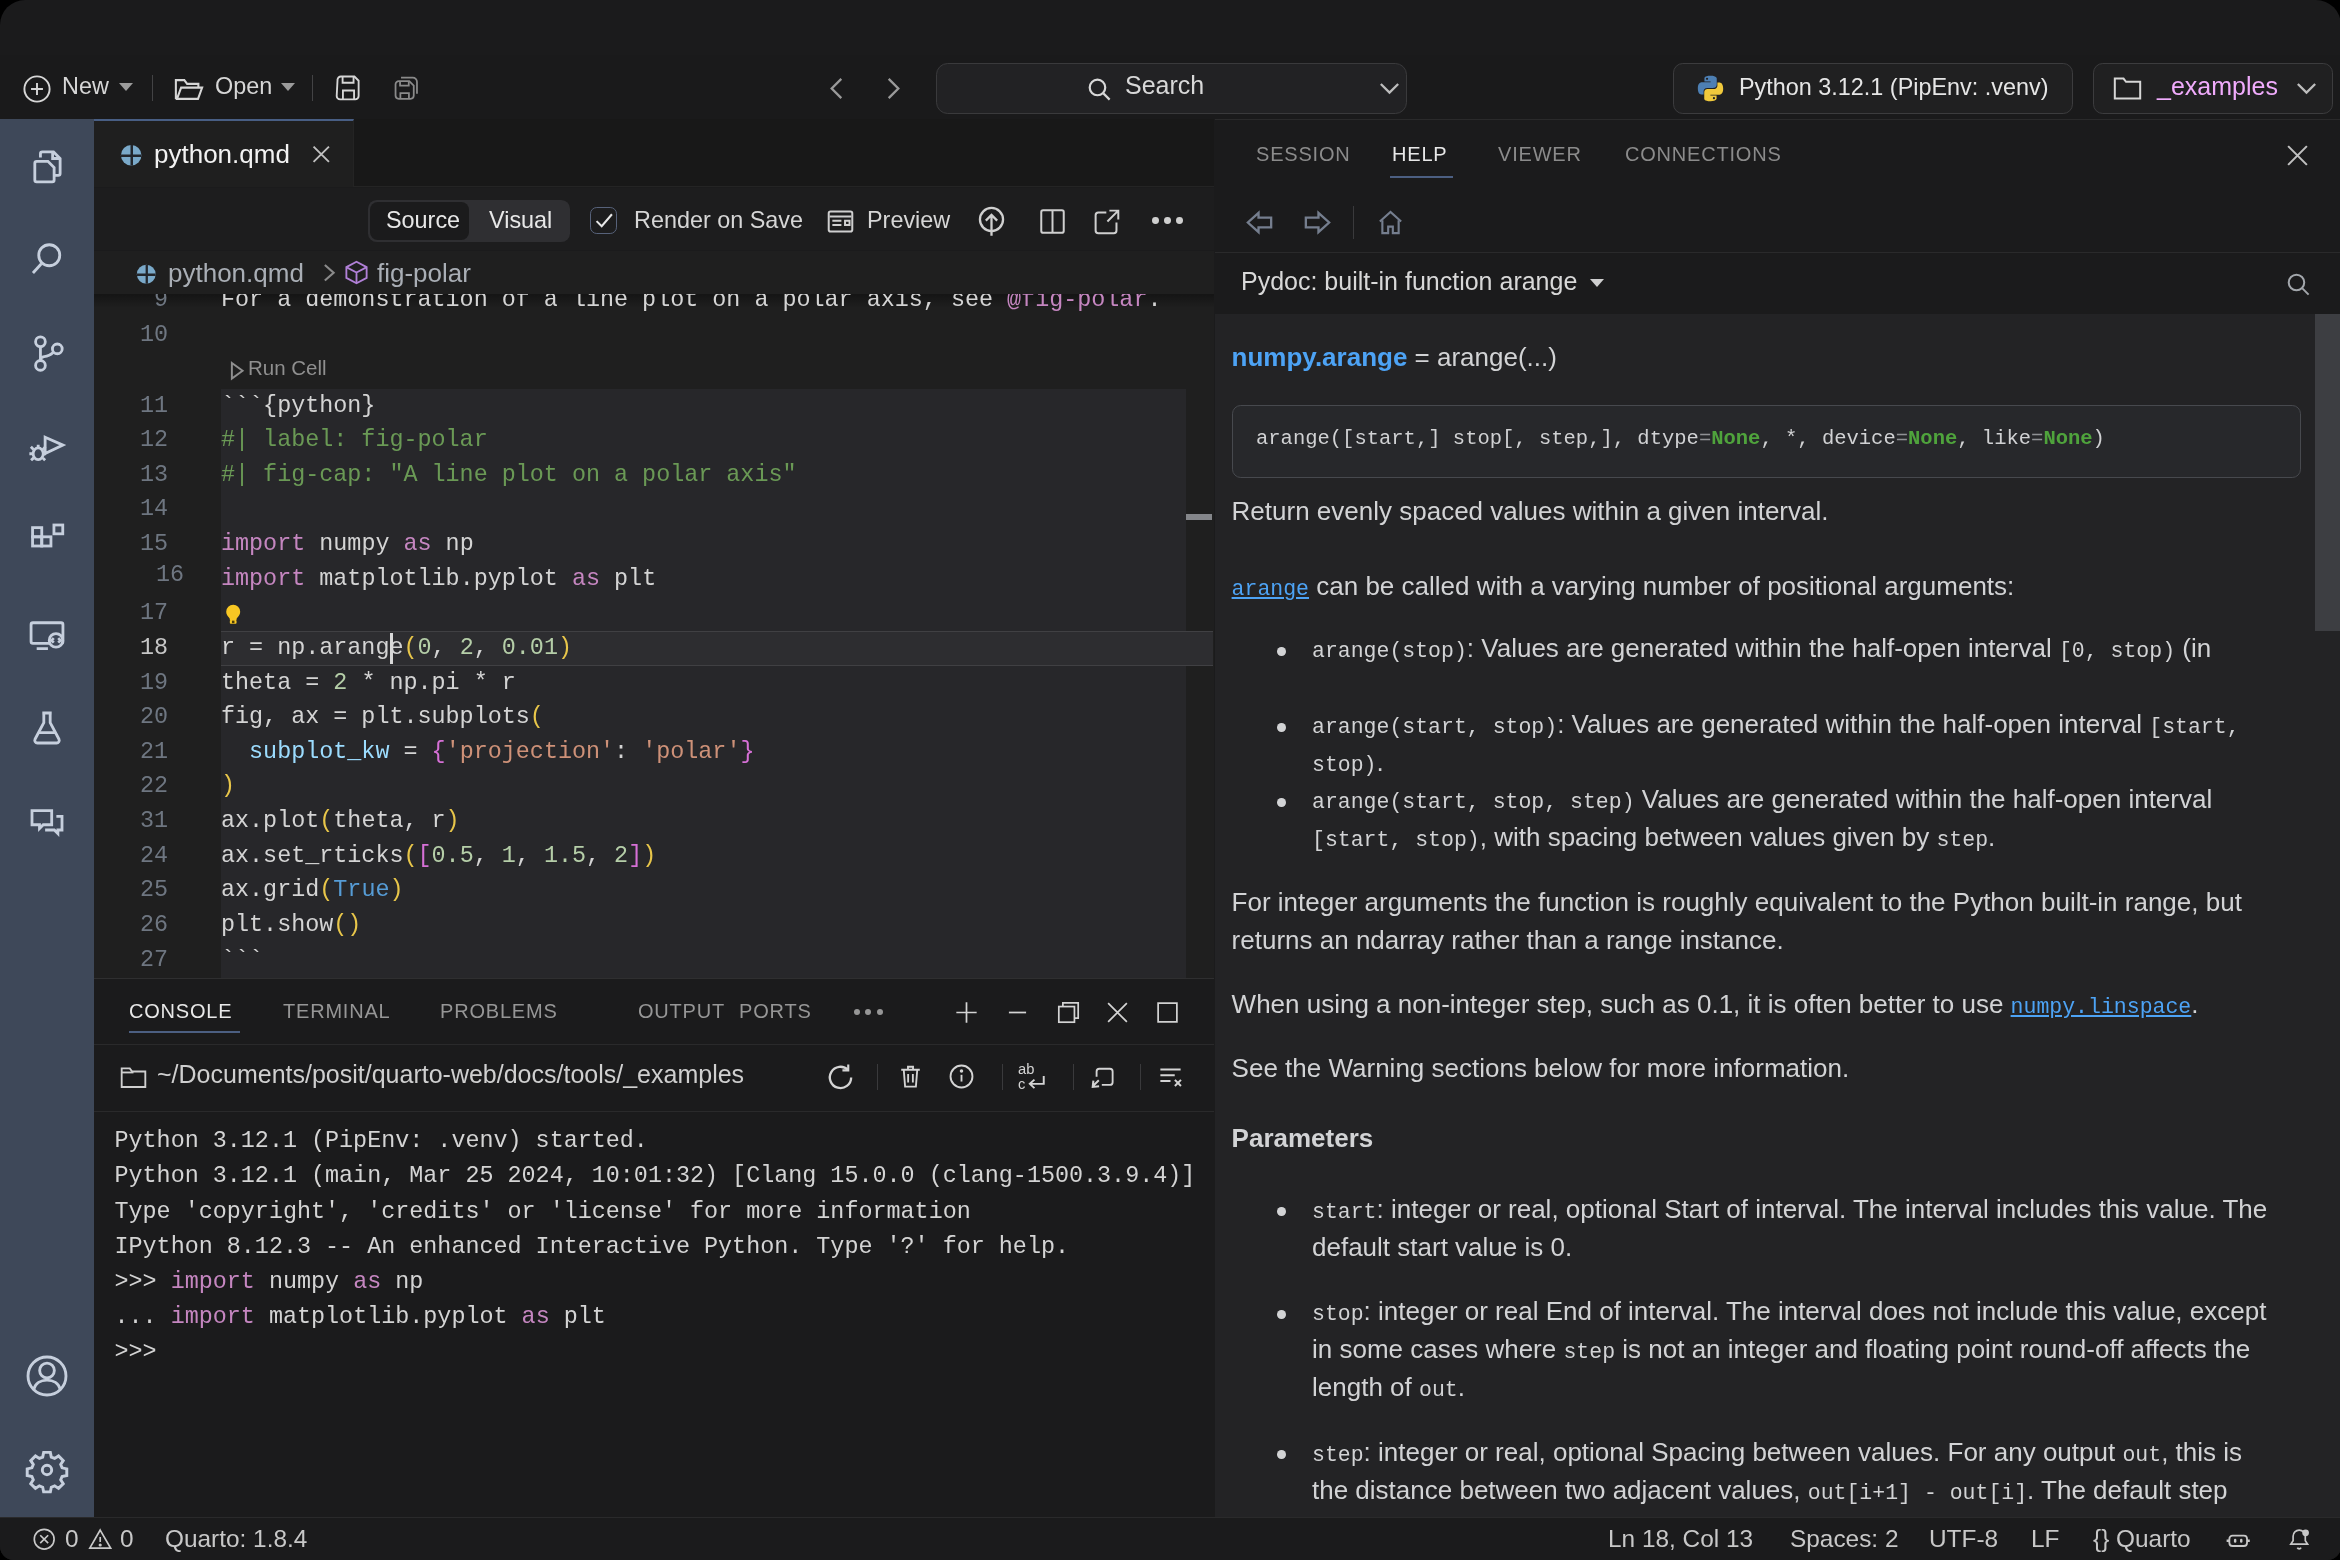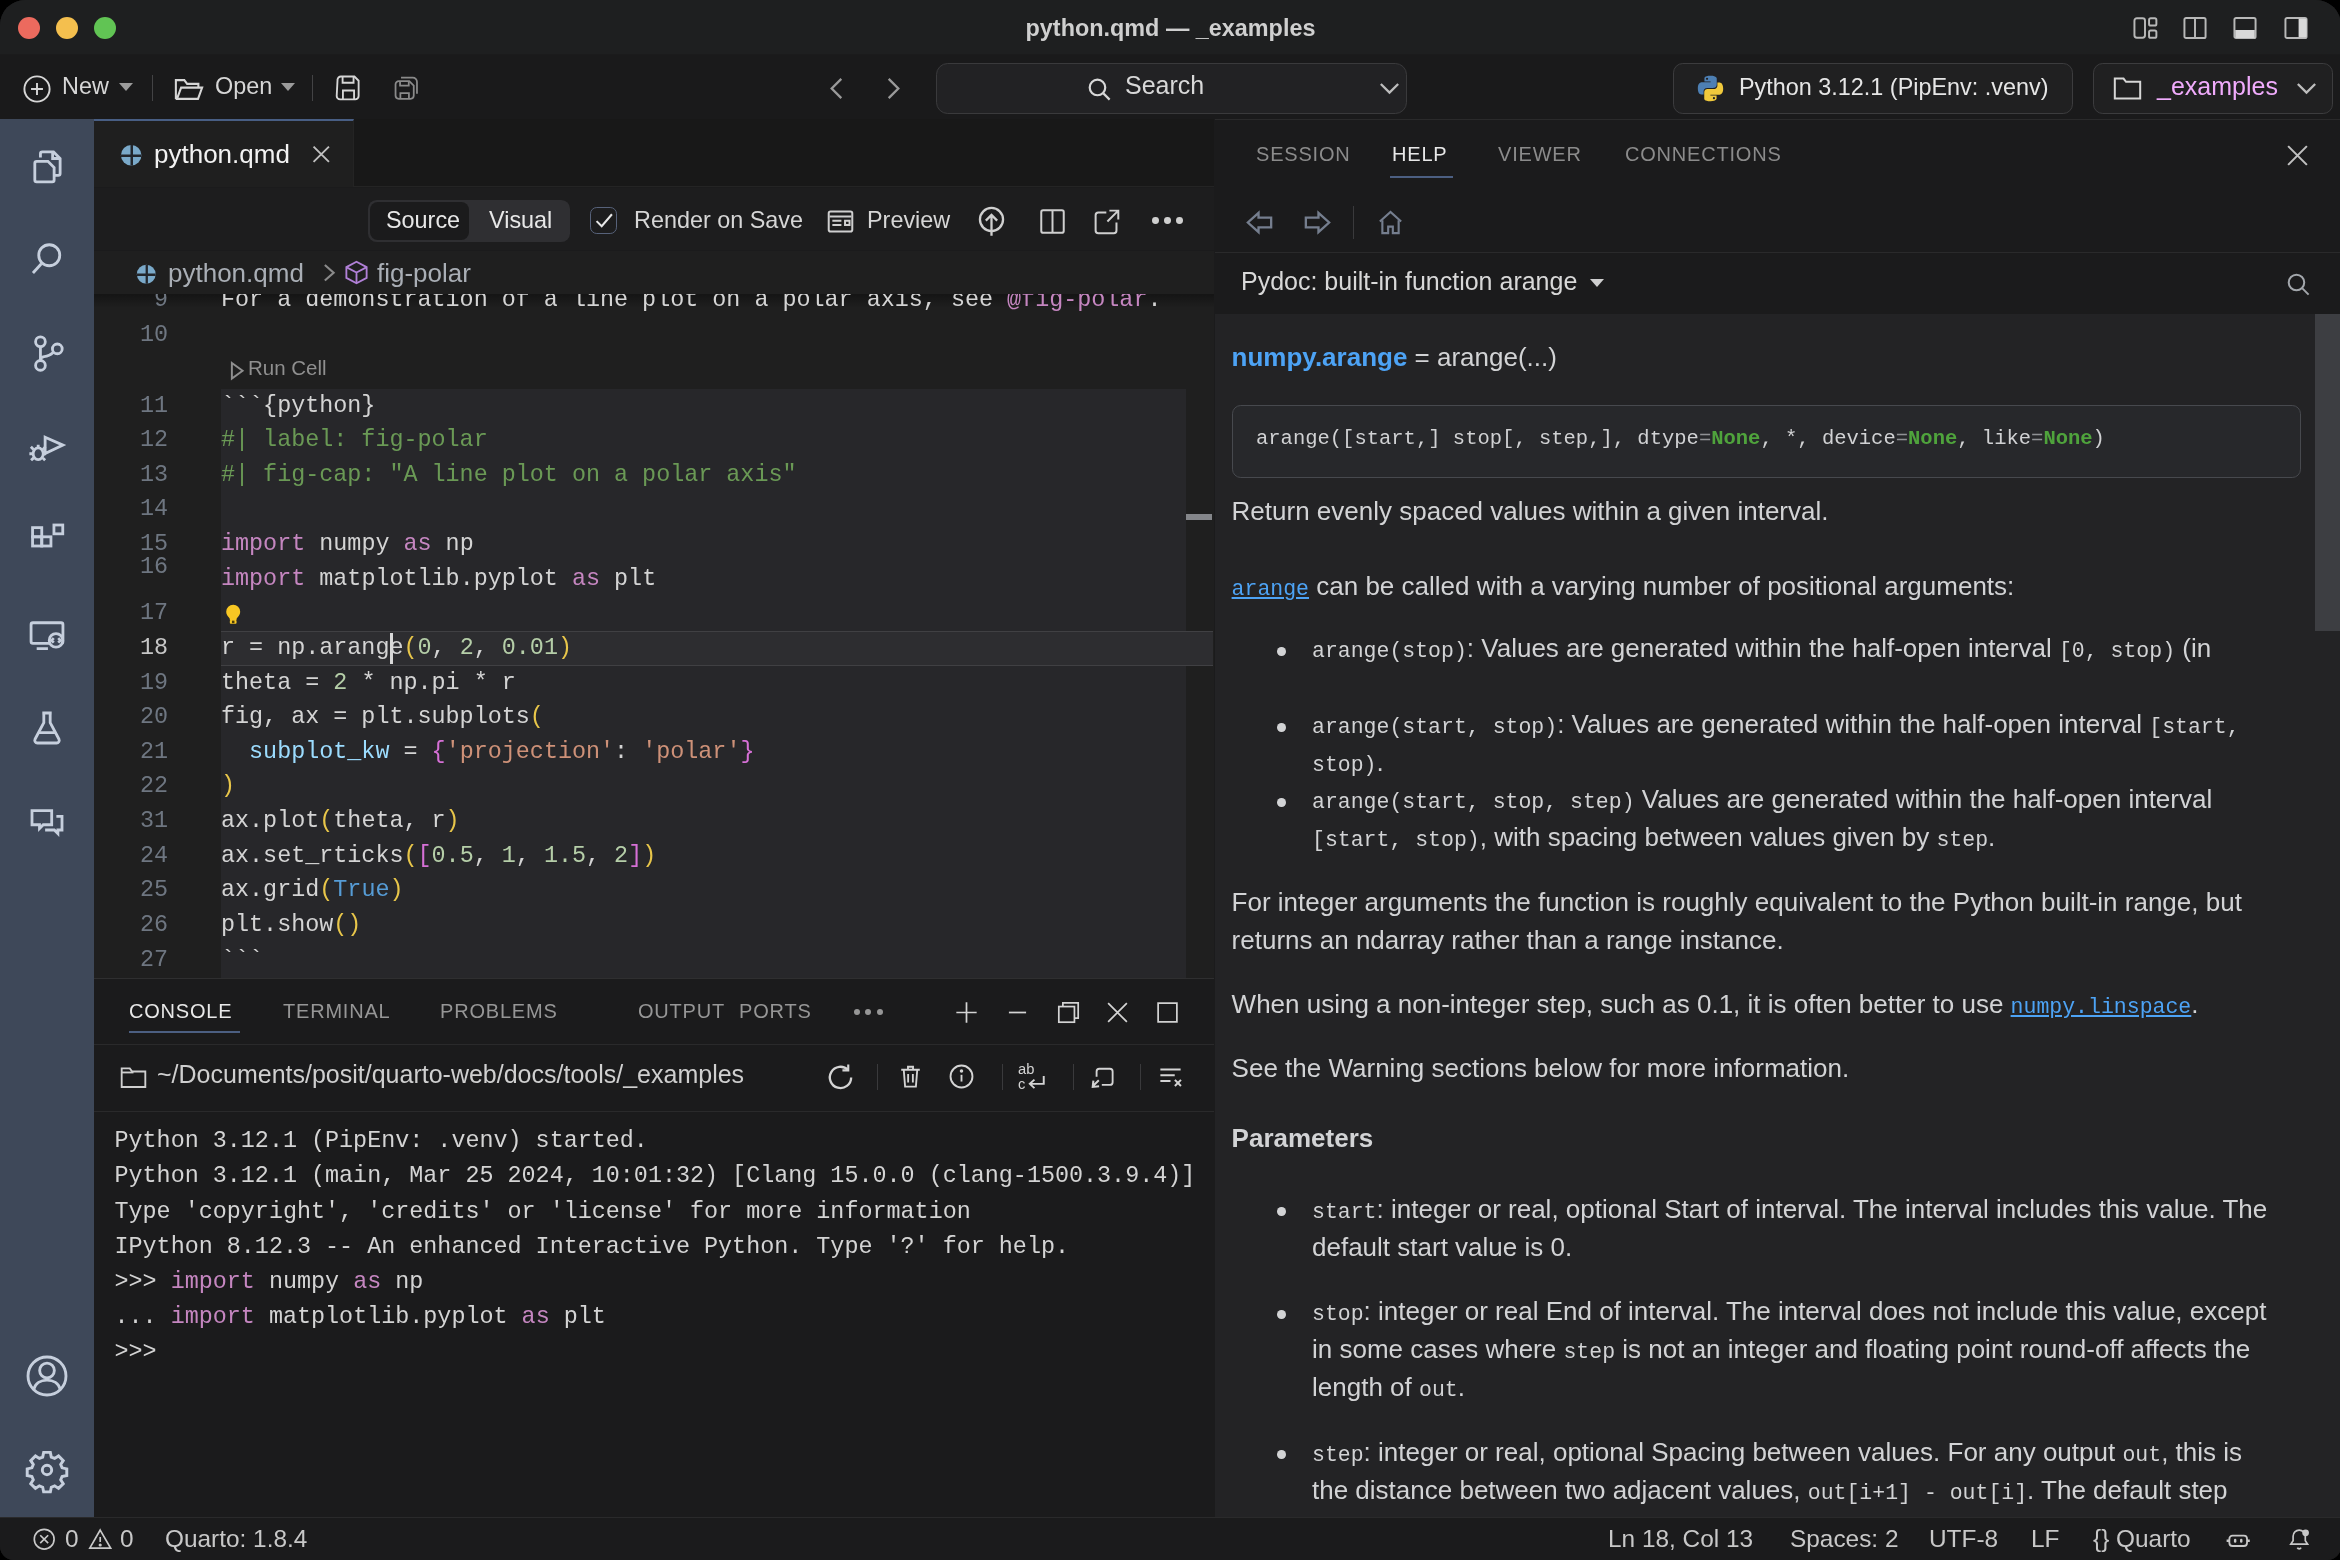--- a/index.html
+++ b/index.html
@@ -52,44 +52,20 @@
   .hlink { color:#4da3f5; text-decoration:underline; }
   .bullet { position:absolute; width:8.8px; height:8.8px; border-radius:50%; background:#d2d3d5; }
 
   
   #statusbar { position:absolute; left:0; top:1517px; width:2341px; height:43px; background:#1b1b1c; border-top:1px solid #2a2a2b; color:#c8c8c8; font-size:24.4px; }
 </style>
 </head>
 <body>
 <div id="win">
 
-  <div id="titlebar">
-    <div id="title">python.qmd — _examples</div>
-    <div class="tl" style="left:17.6px; background:#ec6a5e;"></div>
-    <div class="tl" style="left:56px; background:#f4bf4e;"></div>
-    <div class="tl" style="left:94px; background:#61c454;"></div>
-
-    <svg class="tbicon" style="left:2132px;" width="26" height="26" viewBox="0 0 16 16" fill="none" stroke="#b8b8b8" stroke-width="1.2">
-        <rect x="1.5" y="2" width="6.5" height="12" rx="1.5"></rect>
-        <rect x="10.5" y="2" width="4.5" height="4.5" rx="1"></rect>
-        <rect x="10.5" y="9.5" width="4.5" height="4.5" rx="1"></rect>
-      </svg>
-    <svg class="tbicon" style="left:2182px;" width="26" height="26" viewBox="0 0 16 16" fill="none" stroke="#b8b8b8" stroke-width="1.2">
-        <rect x="1.5" y="1.8" width="13" height="12.4" rx="1"></rect>
-        <path d="M8 1.8v12.4"></path>
-      </svg>
-    <svg class="tbicon" style="left:2232px;" width="26" height="26" viewBox="0 0 16 16">
-        <rect x="1.5" y="1.8" width="13" height="12.4" rx="1" fill="none" stroke="#b8b8b8" stroke-width="1.2"></rect>
-        <path d="M2 9.2h12v4.2a0.8 0.8 0 0 1 -0.8 0.8H2.8a0.8 0.8 0 0 1 -0.8-0.8z" fill="#d9d9d9"></path>
-      </svg>
-    <svg class="tbicon" style="left:2283px;" width="26" height="26" viewBox="0 0 16 16">
-        <rect x="1.5" y="1.8" width="13" height="12.4" rx="1" fill="none" stroke="#b8b8b8" stroke-width="1.2"></rect>
-        <path d="M9.6 2.3h4.1a0.8 0.8 0 0 1 0.8 0.8v9.8a0.8 0.8 0 0 1 -0.8 0.8H9.6z" fill="#d9d9d9"></path>
-      </svg>
-  </div>
 
   <div id="toolbar">
 
     <svg class="abs" style="left:23.4px;top:19.5px;" width="28" height="28" viewBox="0 0 16 16" fill="none" stroke="#d6d6d6" stroke-width="1.1">
         <circle cx="8" cy="8" r="7.2"></circle>
         <path d="M8 4.6v6.8M4.6 8h6.8"></path>
       </svg>
     <div class="abs tool-label" style="left:62px;top:17.6px;">New</div>
     <div class="abs caret" style="left:119px;top:28px;"></div>
     <div class="abs vdiv" style="left:152px;top:19.5px;"></div>
@@ -271,21 +247,21 @@
 
     <div class="abs" style="left:127px;top:337px;width:992px;height:35px;border-top:1px solid #404043;border-bottom:1px solid #404043;background:#2d2d30;"></div>
 
     <div class="ln" style="top:-10.7px;">9</div>
     <div class="ln" style="top:24.4px;">10</div>
     <div class="ln" style="top:95px;">11</div>
     <div class="ln" style="top:129px;">12</div>
     <div class="ln" style="top:164px;">13</div>
     <div class="ln" style="top:198px;">14</div>
     <div class="ln" style="top:233px;">15</div>
-    <div class="ln" style="top:256px;">16</div>
+    <div class="ln" style="top:264px;margin-left:16px;">16</div>
     <div class="ln" style="top:302px;padding-left:32px;">17</div>
     <div class="ln" style="top:337px;color:#c6c6c6;">18</div>
     <div class="ln" style="top:372px;">19</div>
     <div class="ln" style="top:406px;">20</div>
     <div class="ln" style="top:441px;">21</div>
     <div class="ln" style="top:475px;">22</div>
     <div class="ln" style="top:510px;">31</div>
     <div class="ln" style="top:545px;">24</div>
     <div class="ln" style="top:579px;">25</div>
     <div class="ln" style="top:614px;">26</div>

